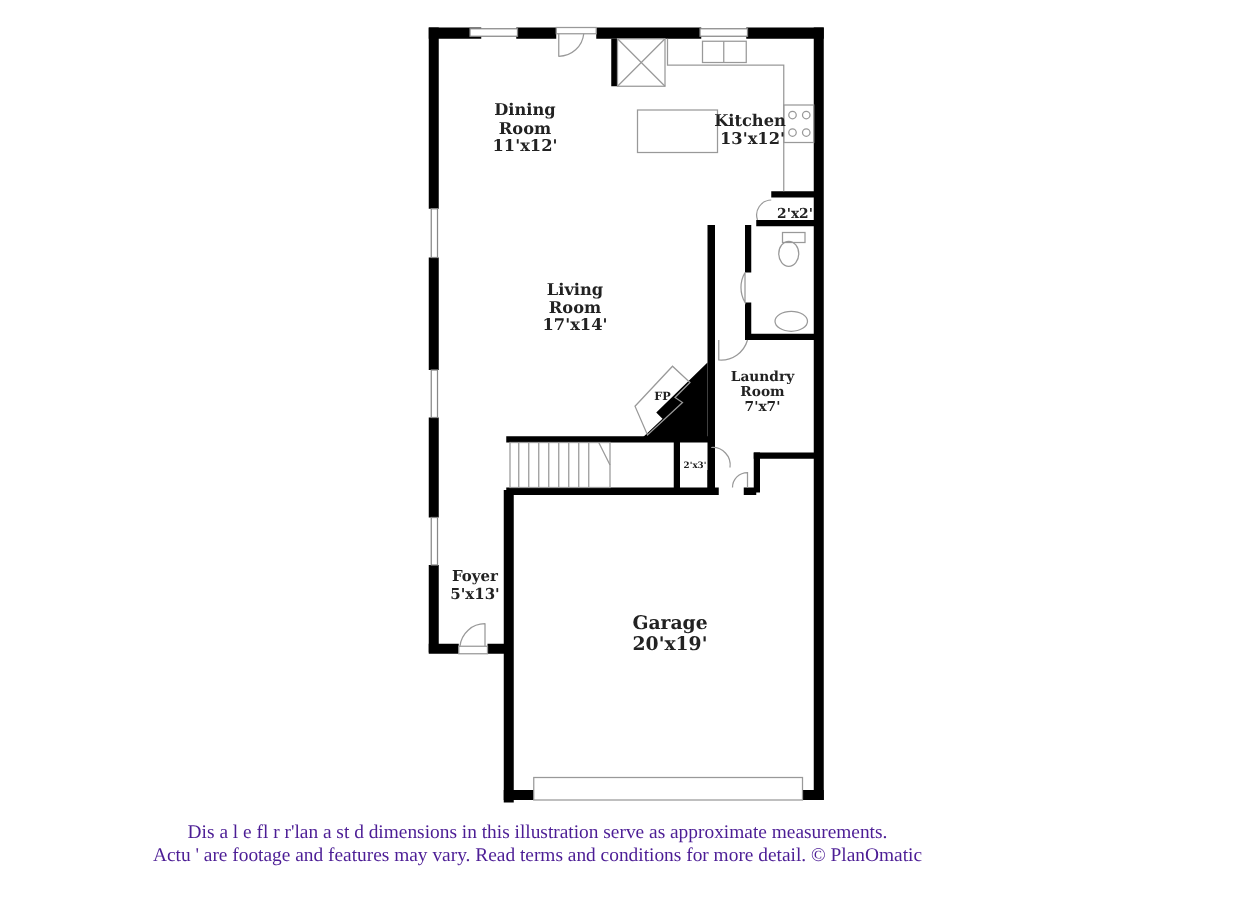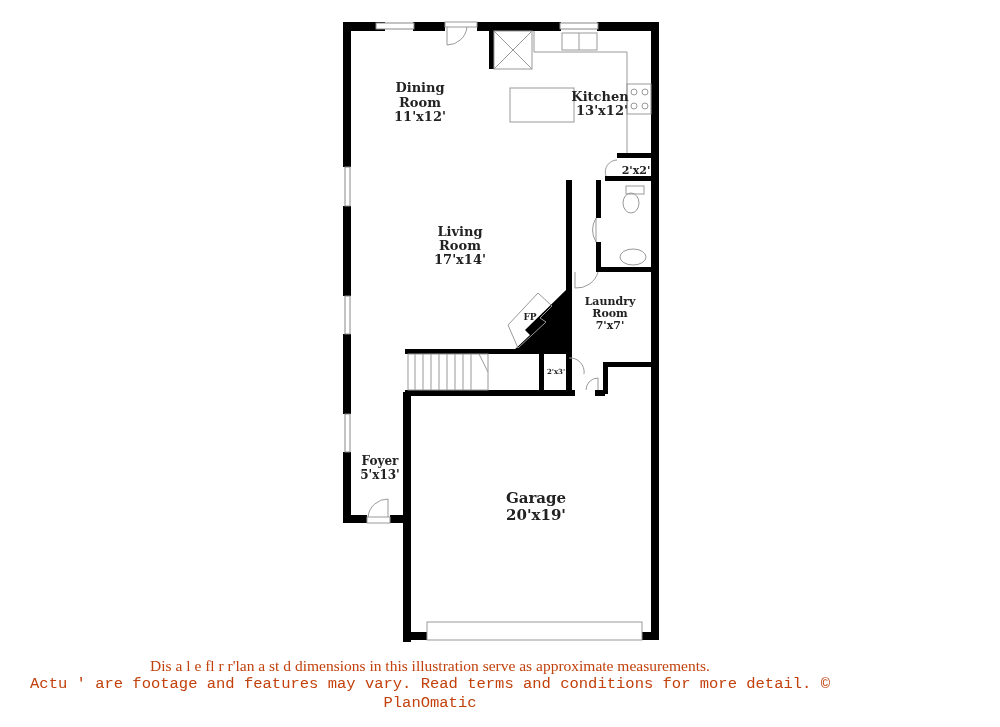--- a/index.html
+++ b/index.html
@@ -1,21 +1,21 @@
 <!DOCTYPE html>
 <html><head>
 <meta charset="utf-8">
 <style>
   html,body{margin:0;padding:0;background:#ffffff;}
   body{width:1000px;height:727px;position:relative;overflow:hidden;font-family:"DejaVu Serif",serif;}
   #plan{position:absolute;left:0;top:0;width:1000px;height:727px;}
   .lbl{font-family:"DejaVu Serif",serif;font-weight:bold;fill:#222;text-anchor:middle;}
-  .disclaimer{position:absolute;left:0;width:860px;text-align:center;font-family:"Liberation Serif",serif;font-size:15.5px;color:#c2410c;line-height:19px;}
+  .disclaimer{position:absolute;left:0;width:860px;text-align:center;font-family:"Liberation Serif",serif;font-size:15.5px;color:#4c1d95;line-height:19px;}
   .d1{top:656px;}
-  .d2{top:675px;font-family:Liberation Mono, monospace;}
+  .d2{top:675px;}
 </style>
 </head>
 <body>
 
 <svg id="plan" viewBox="0 0 1000 727" xmlns="http://www.w3.org/2000/svg">
 
   <g fill="#000">
 
     <rect x="343" y="22" width="42" height="9"></rect>
     <rect x="413" y="22" width="32" height="9"></rect>

